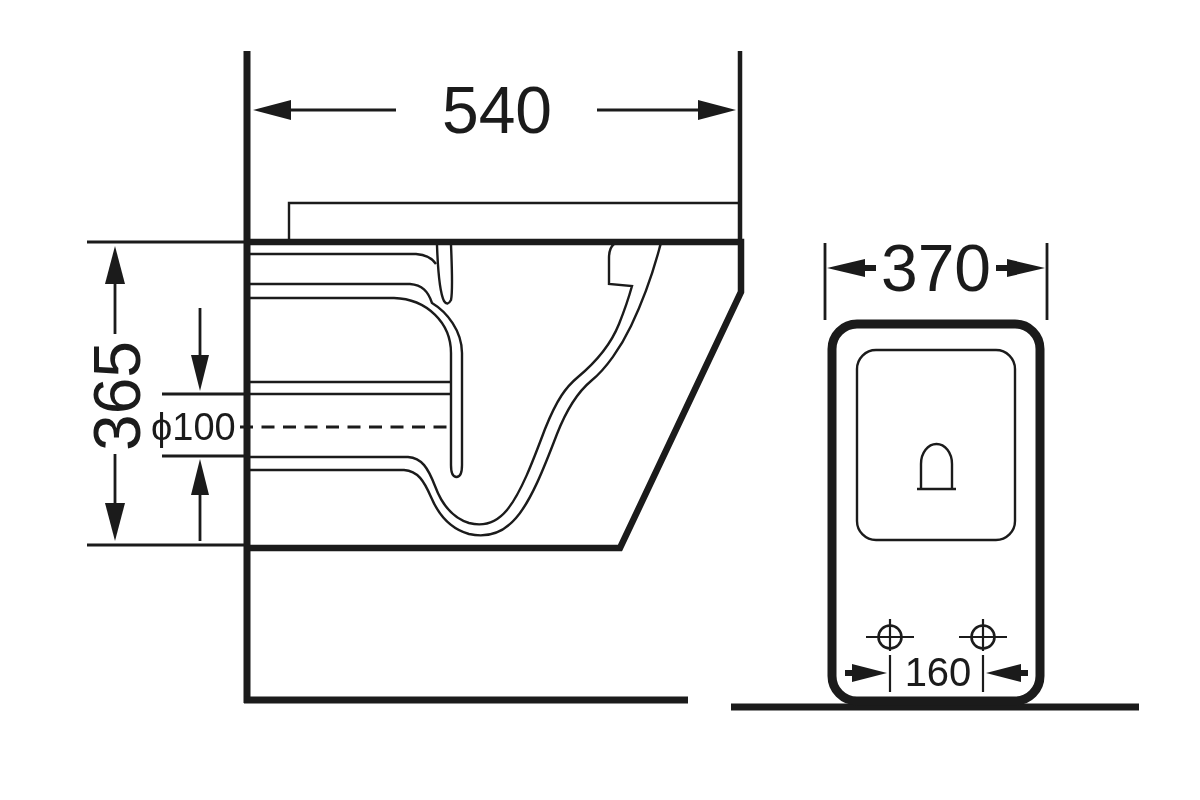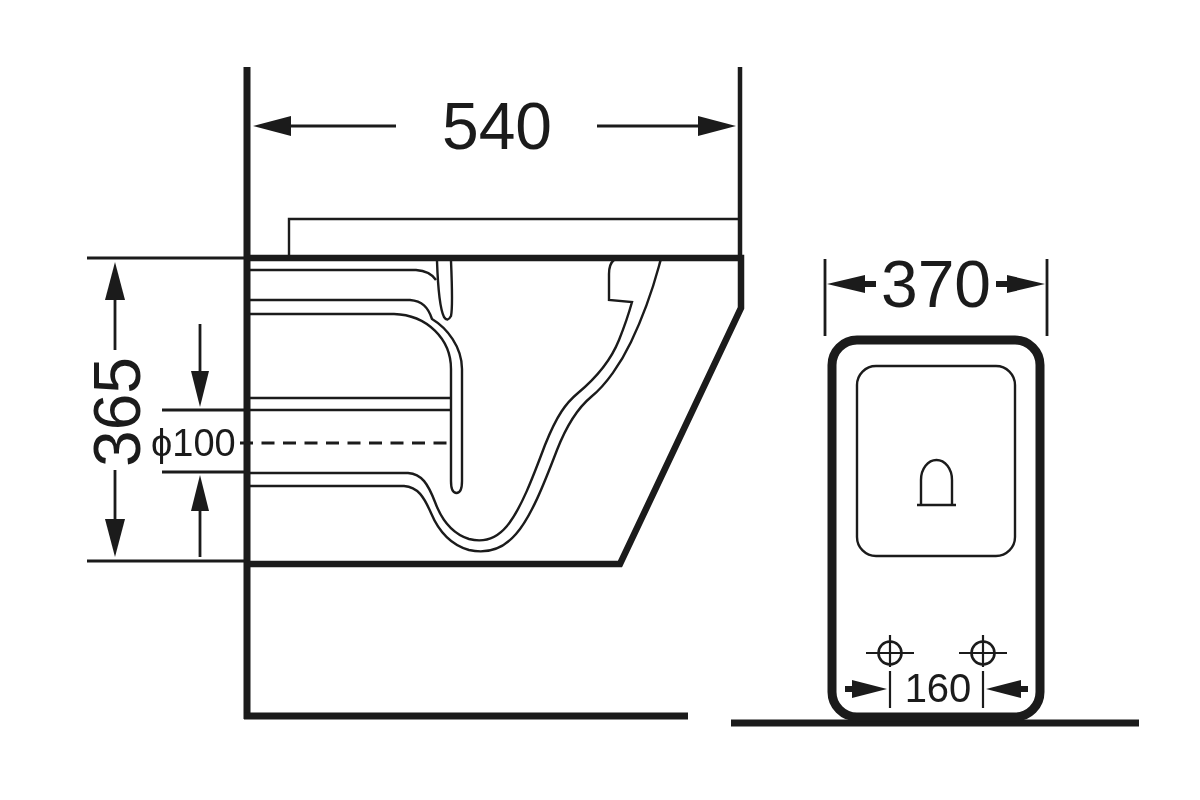--- a/index.html
+++ b/index.html
@@ -7,21 +7,20 @@
     padding: 0;
     background: #ffffff;
     width: 1200px;
     height: 800px;
     overflow: hidden;
   }
   #stage {
     width: 1200px;
     height: 720px;
     color: var(--line, #1b1b1b);
-    margin-top: 16px;
   }
   svg { display: block; }
   .ln { fill: none; stroke: currentColor; stroke-linecap: butt; }
   .fl { fill: currentColor; stroke: none; }
   .tx { fill: currentColor; font-family: "Liberation Sans", sans-serif; }
   .w9  { stroke-width: 9; }
   .w7  { stroke-width: 7; }
   .w65 { stroke-width: 6.5; }
   .w45 { stroke-width: 4.5; }
   .w6  { stroke-width: 6; }

